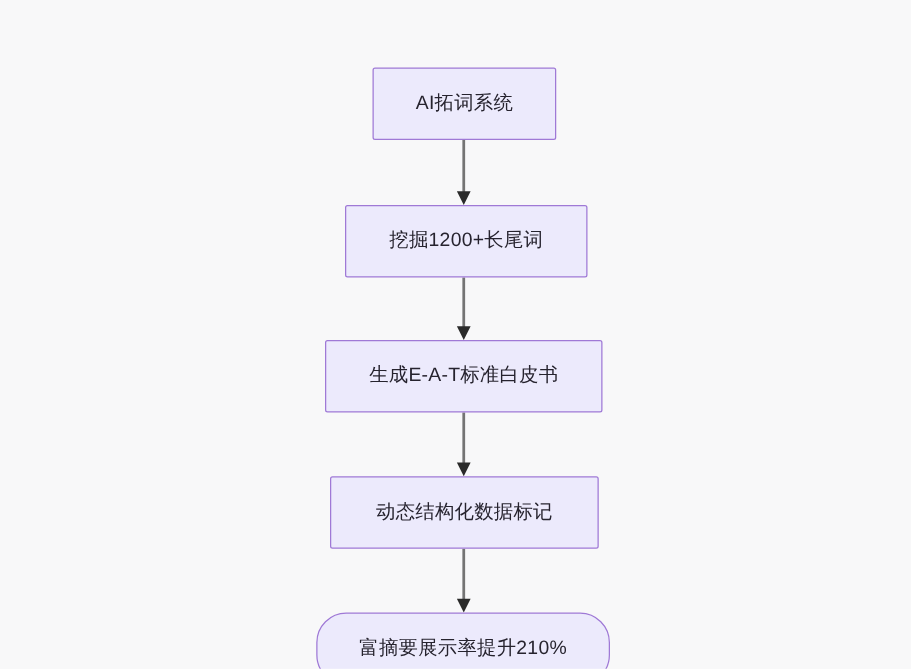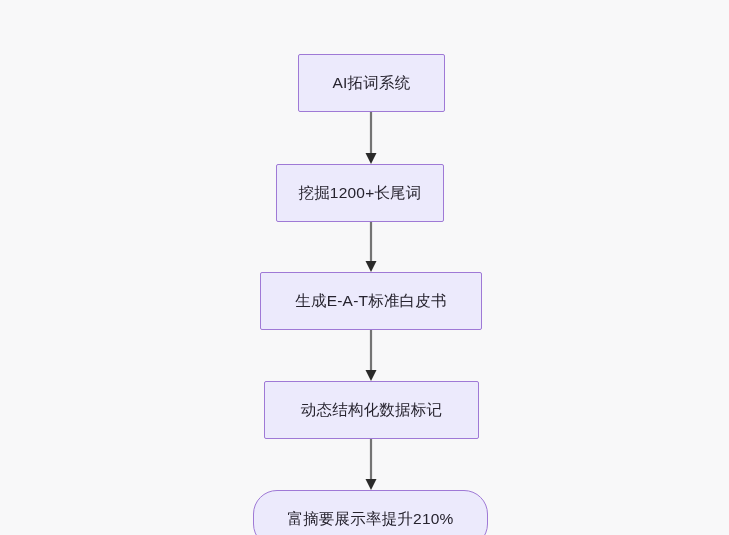--- a/index.html
+++ b/index.html
@@ -69,18 +69,18 @@
       <line class="edge-line" x1="371" y1="290" x2="371" y2="333"></line>
       <polygon class="edge-head" points="371,341 365.5,330 376.5,330"></polygon>
     </g>
     <g>
       <line class="edge-line" x1="371" y1="399" x2="371" y2="442"></line>
       <polygon class="edge-head" points="371,450 365.5,439 376.5,439"></polygon>
     </g>
   </svg>
 
   <div class="node" id="n1" style="left: 298px; top: 14px; width: 147px; height: 58px;">AI拓词系统</div>
-  <div class="node" id="n2" style="left: 276px; top: 124px; width: 168px; height: 58px;">挖掘1200+长尾词</div>
+  <div class="node" id="n2" style="left: 276px; top: 124px; width: 194px; height: 58px;">挖掘1200+长尾词</div>
   <div class="node" id="n3" style="left: 260px; top: 232px; width: 222px; height: 58px;">生成E-A-T标准白皮书</div>
   <div class="node" id="n4" style="left: 264px; top: 341px; width: 215px; height: 58px;">动态结构化数据标记</div>
   <div class="node" id="n5" style="left: 253px; top: 450px; width: 235px; height: 58px; border-radius: 24px;">富摘要展示率提升210%</div>
 
 </div>
 
 </body></html>

